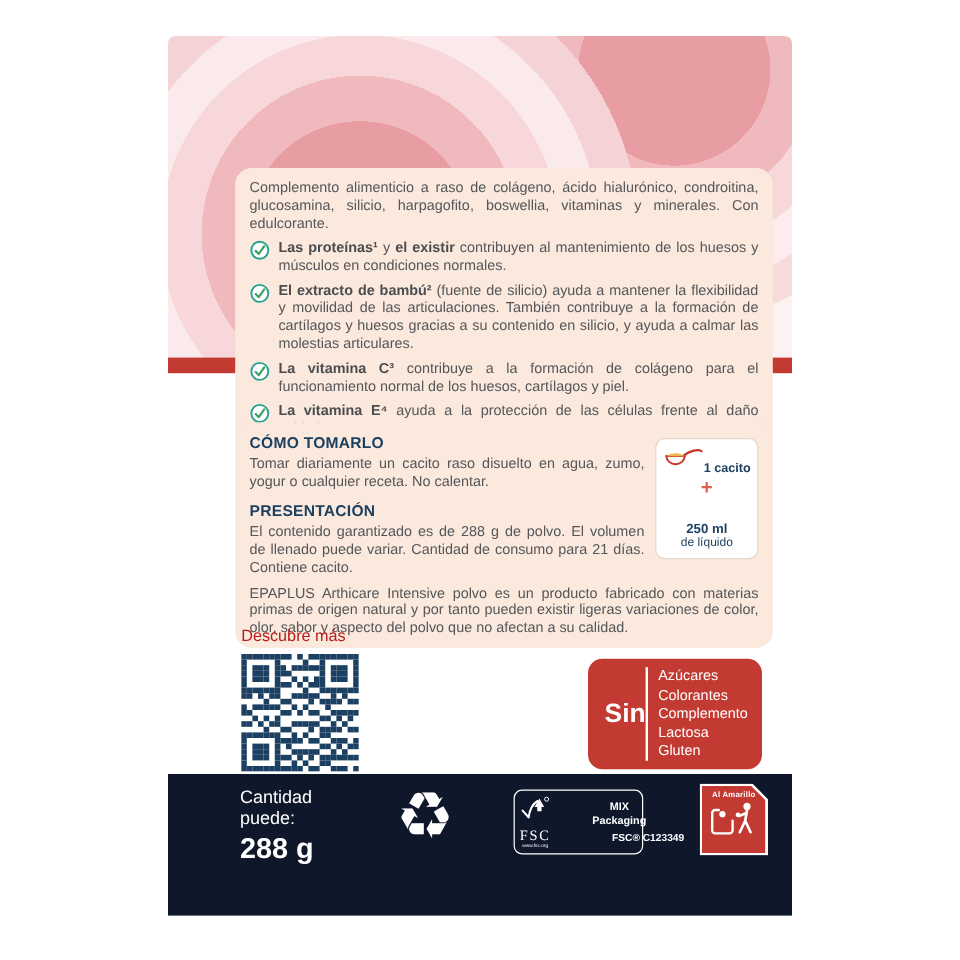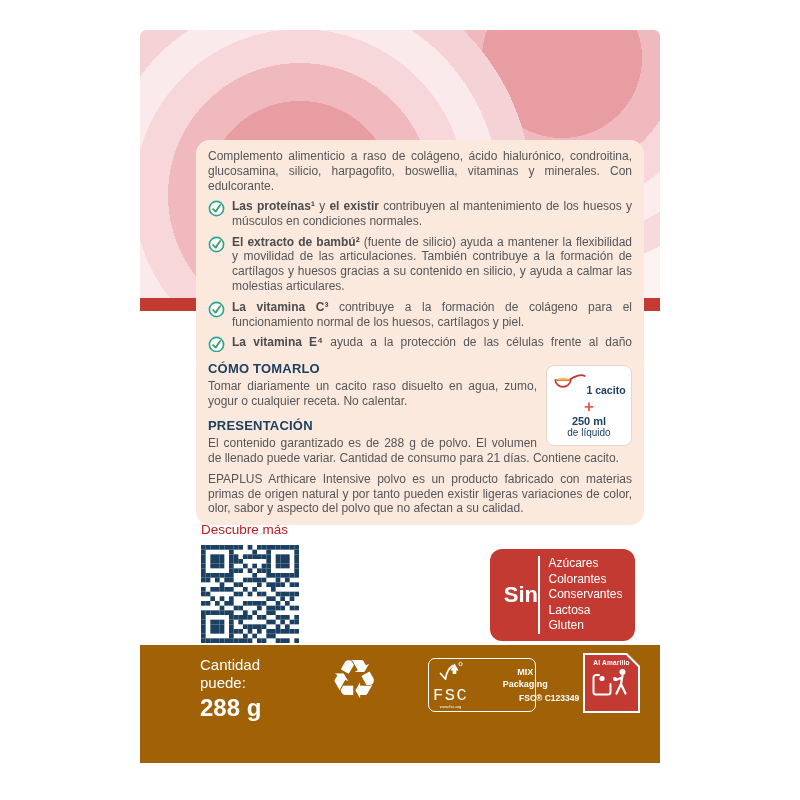--- a/index.html
+++ b/index.html
@@ -44,21 +44,21 @@
 
   
   .dosage-card{
     float:right;width:78px;margin:4px 0 4px 9px;background:#fff;
     border:1px solid #e7d6c9;border-radius:8px;padding:6px 3px 7px;
     text-align:center;
   }
   .scoop-row{display:flex;align-items:flex-end;justify-content:center;gap:0;}
   .scoop-label{font-size:10.5px;font-weight:bold;color:#1c4061;white-space:nowrap;}
   .plus-sign{font-size:17px;font-weight:bold;color:#e0604f;line-height:16px;margin-top:3px;}
-  .volume{font-size:11px;font-weight:bold;color:#1c4061;margin-top:0;}
+  .volume{font-size:11px;font-weight:bold;color:#1c4061;margin-top:20px;}
   .volume-unit{font-size:10px;color:#1c4061;line-height:11px;}
 
   
   .discover-label{position:absolute;left:61px;top:492px;font-size:13.5px;color:#b91c1c;z-index:2;}
   .qr{position:absolute;left:61px;top:515px;width:98px;height:98px;z-index:2;}
 
   
   .sin-box{
     position:absolute;left:350px;top:519px;width:145px;height:92px;border-radius:12px;
     display:flex;align-items:center;z-index:2;box-sizing:border-box;padding:7px 0;
@@ -74,21 +74,21 @@
   .net-value{font-size:24px;font-weight:bold;margin-top:3px;}
   .recycle-glyph{
     position:absolute;left:190px;top:4px;font-size:54px;color:#fff;line-height:62px;
     font-family:"DejaVu Sans",sans-serif;
   }
   .fsc-box{
     position:absolute;left:288px;top:13px;width:108px;height:54px;border:1.5px solid #fff;
     border-radius:7px;box-sizing:border-box;display:flex;align-items:center;padding:3px 4px;gap:3px;
   }
   .fsc-left{width:36px;text-align:center;color:#fff;line-height:1;}
-  .fsc-acronym{font-family:Liberation Mono, monospace;font-size:17px;letter-spacing:1.5px;margin-top:1px;}
+  .fsc-acronym{font-family:Liberation Serif, serif;font-size:12px;letter-spacing:1.5px;margin-top:1px;}
   .fsc-url{font-size:4px;margin-top:1px;}
   .fsc-right{flex:1;text-align:center;color:#fff;}
   .fsc-line{font-size:9px;font-weight:bold;line-height:11.5px;}
   .fsc-code{font-size:8.5px;font-weight:bold;margin-top:3px;white-space:nowrap;padding-left:48px;}
 
   .bin-badge{
     position:absolute;left:443px;top:8px;width:57px;height:60px;background:#fff;
     clip-path:polygon(0 0,calc(100% - 13px) 0,100% 13px,100% 100%,0 100%);
   }
   .bin-badge-inner{
@@ -419,27 +419,27 @@
         <rect x="93.33" y="93.33" width="4.67" height="4.67"></rect>
       </svg>
   </div>
 
   <div class="sin-box" style="background:#c23a31;">
     <div class="sin-title">Sin</div>
     <div class="sin-divider"></div>
     <div class="sin-items">
       <div>Azúcares</div>
       <div>Colorantes</div>
-      <div>Conservantes</div>
+      <div>Complemento</div>
       <div>Lactosa</div>
       <div>Gluten</div>
     </div>
   </div>
 
-  <div class="footer-bar" style="background:#a16207;">
+  <div class="footer-bar" style="background:#0f172a;">
     <div class="net-qty">
       <div class="net-line">Cantidad</div>
       <div class="net-line">puede:</div>
       <div class="net-value">288 g</div>
     </div>
 
     <div class="recycle-glyph">♻</div>
 
     <div class="fsc-box">
       <div class="fsc-left">

